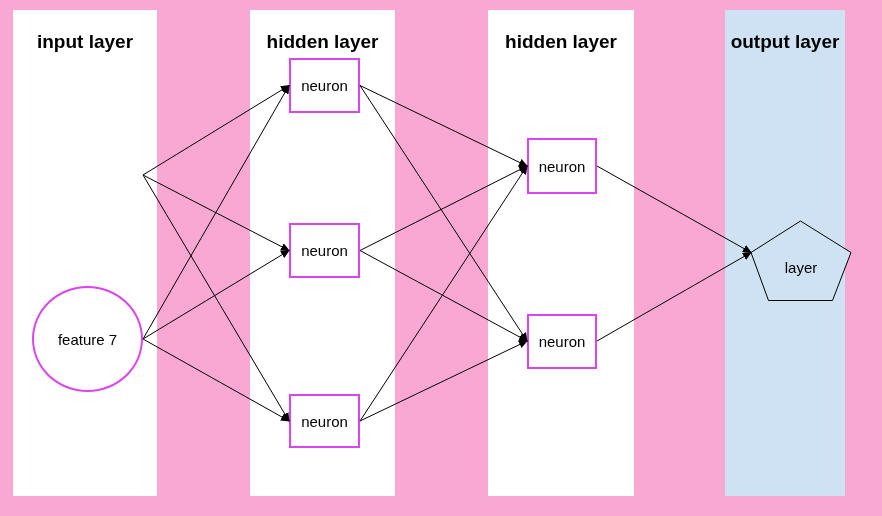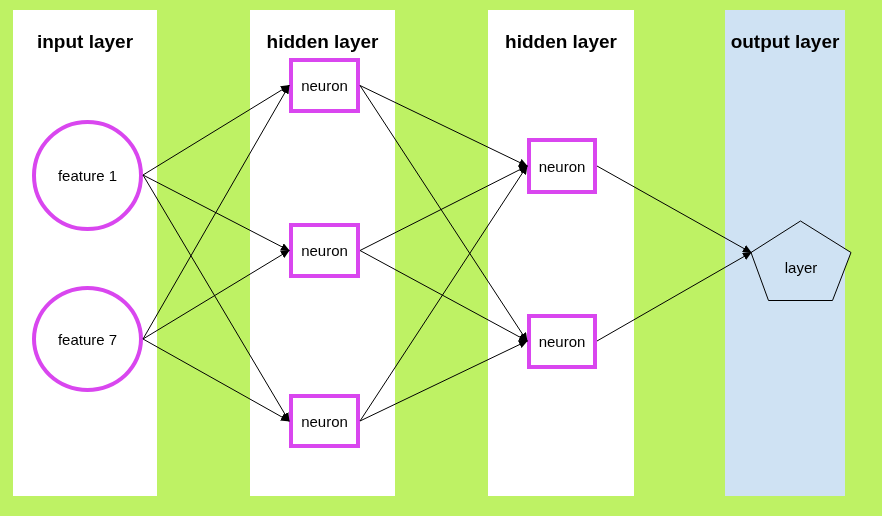--- a/index.html
+++ b/index.html
@@ -4,21 +4,21 @@
 <style>
   html, body {
     margin: 0;
     padding: 0;
     background: #000000;
   }
   #canvas {
     position: relative;
     width: 882px;
     height: 516px;
-    background: #bef264;
+    background: #f9a8d4;
     overflow: hidden;
     font-family: "Liberation Sans", sans-serif;
   }
   .panel {
     position: absolute;
     top: 10px;
     height: 486px;
     background: #ffffff;
   }
   .panel.blue { background: #cfe2f3; }
@@ -40,21 +40,21 @@
   .node {
     position: absolute;
     display: flex;
     align-items: center;
     justify-content: center;
     font-size: 15px;
     color: #000000;
     z-index: 2;
     box-sizing: border-box;
     background: #ffffff;
-    border: 4px solid #d946ef;
+    border: 2px solid #d946ef;
   }
   .node.circle { border-radius: 50%; }
   #node-f1 { left: 32px;  top: 120px; width: 111px; height: 111px; }
   #node-f2 { left: 32px;  top: 286px; width: 111px; height: 106px; }
   .node.rect { }
   #node-h1a { left: 289px; top: 58px;  width: 71px; height: 55px; }
   #node-h1b { left: 289px; top: 223px; width: 71px; height: 55px; }
   #node-h1c { left: 289px; top: 394px; width: 71px; height: 54px; }
   #node-h2a { left: 527px; top: 138px; width: 70px; height: 56px; }
   #node-h2b { left: 527px; top: 314px; width: 70px; height: 55px; }
@@ -97,23 +97,20 @@
   <div class="panel" id="panel-2">
     <div class="panel-title">hidden layer</div>
   </div>
   <div class="panel" id="panel-3">
     <div class="panel-title">hidden layer</div>
   </div>
   <div class="panel blue" id="panel-4">
     <div class="panel-title">output layer</div>
   </div>
 
-  <div class="node circle" id="node-f1">
-    <span>feature 1</span>
-  </div>
   <div class="node circle" id="node-f2">
     <span>feature 7</span>
   </div>
 
   <div class="node rect" id="node-h1a">
     <span>neuron</span>
   </div>
   <div class="node rect" id="node-h1b">
     <span>neuron</span>
   </div>

